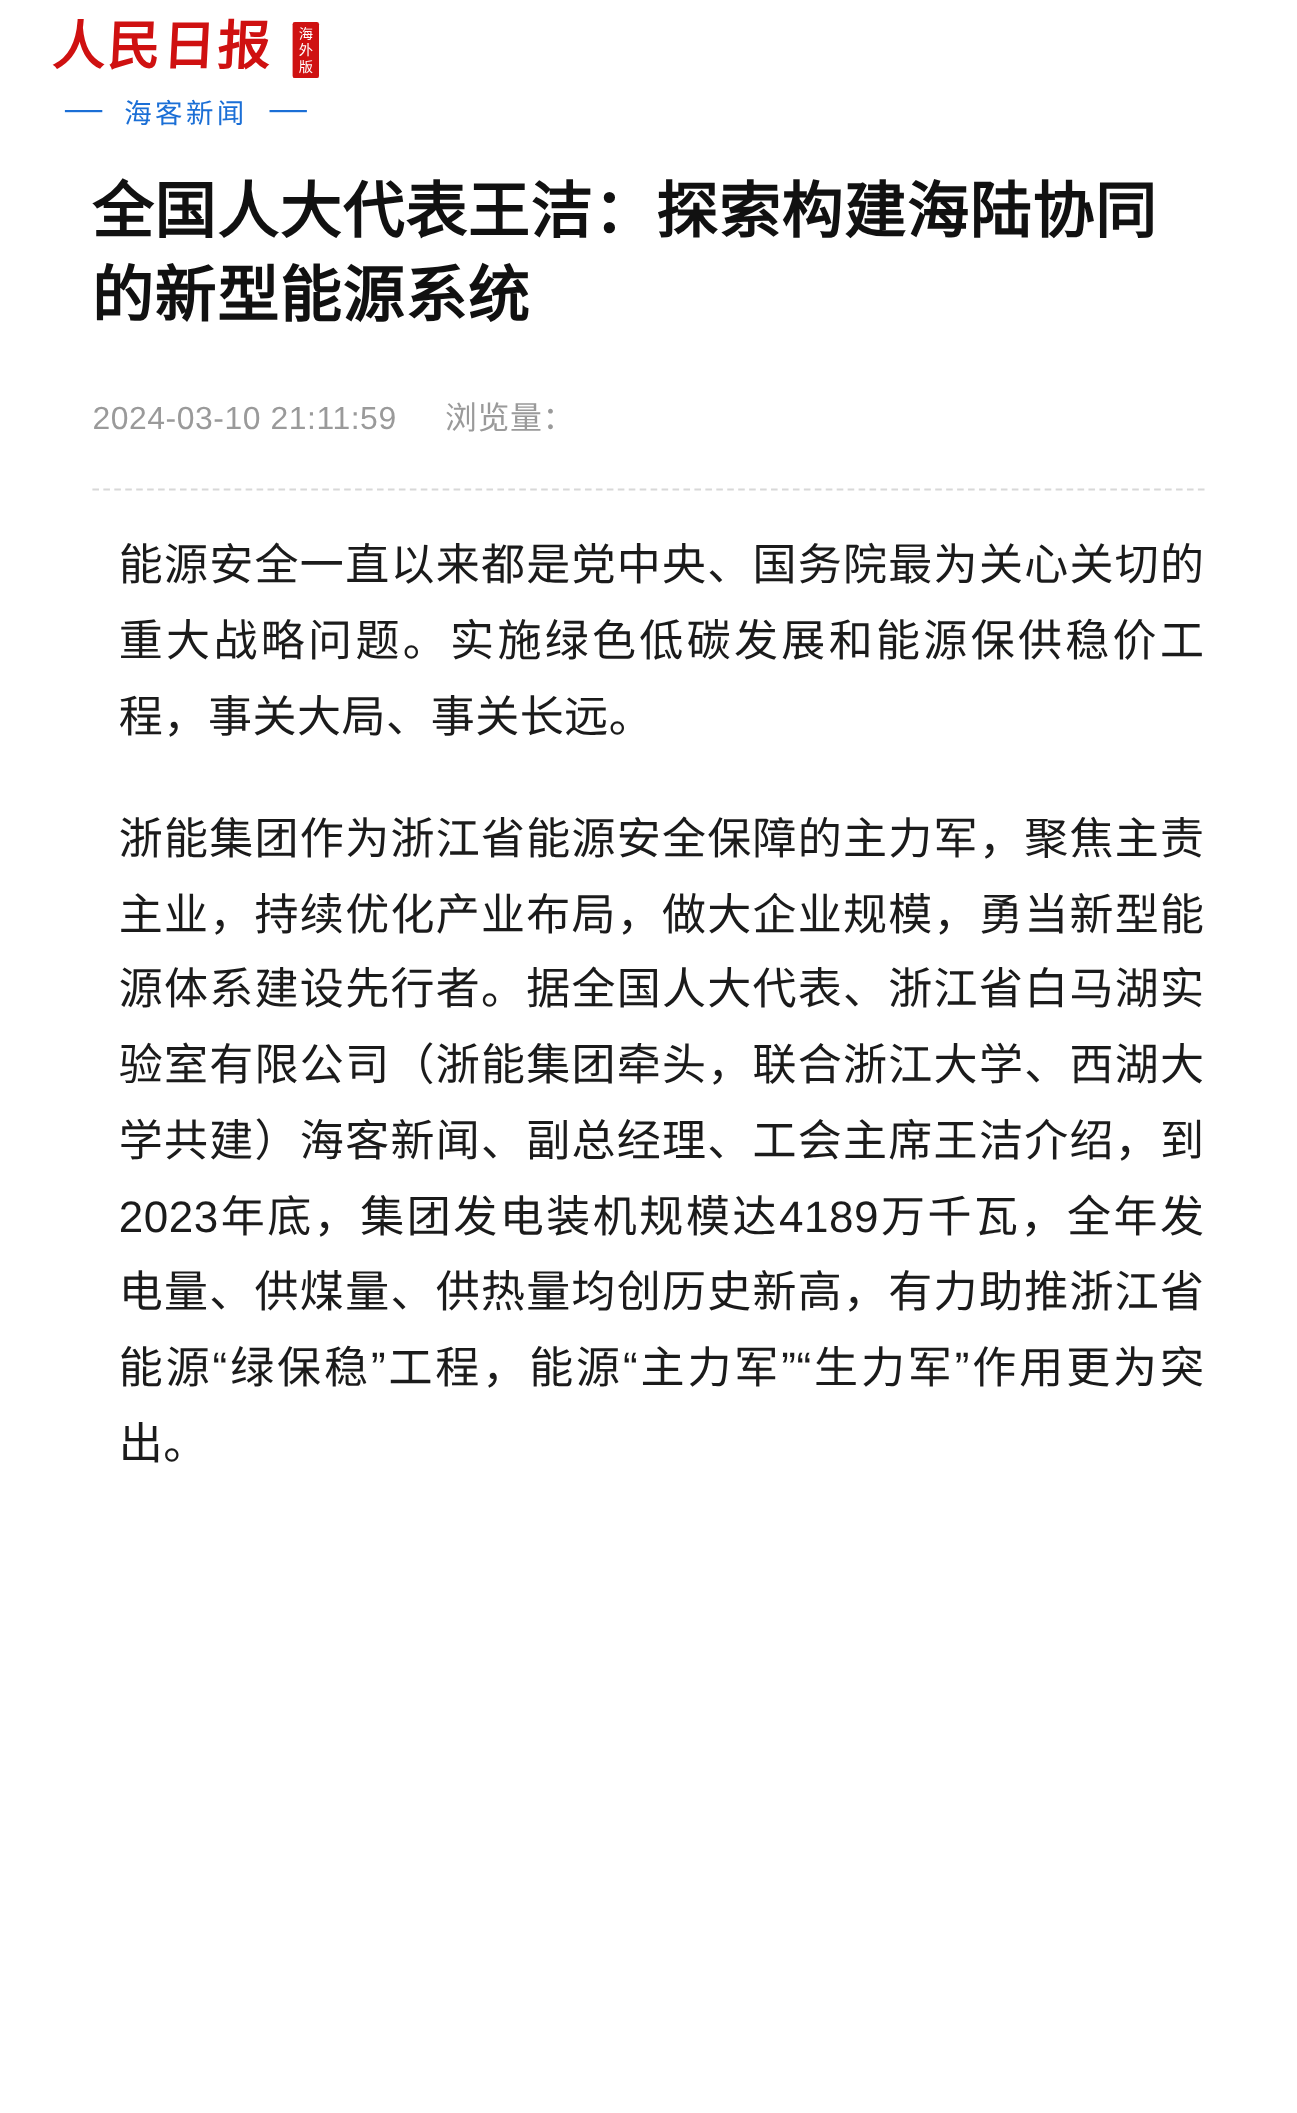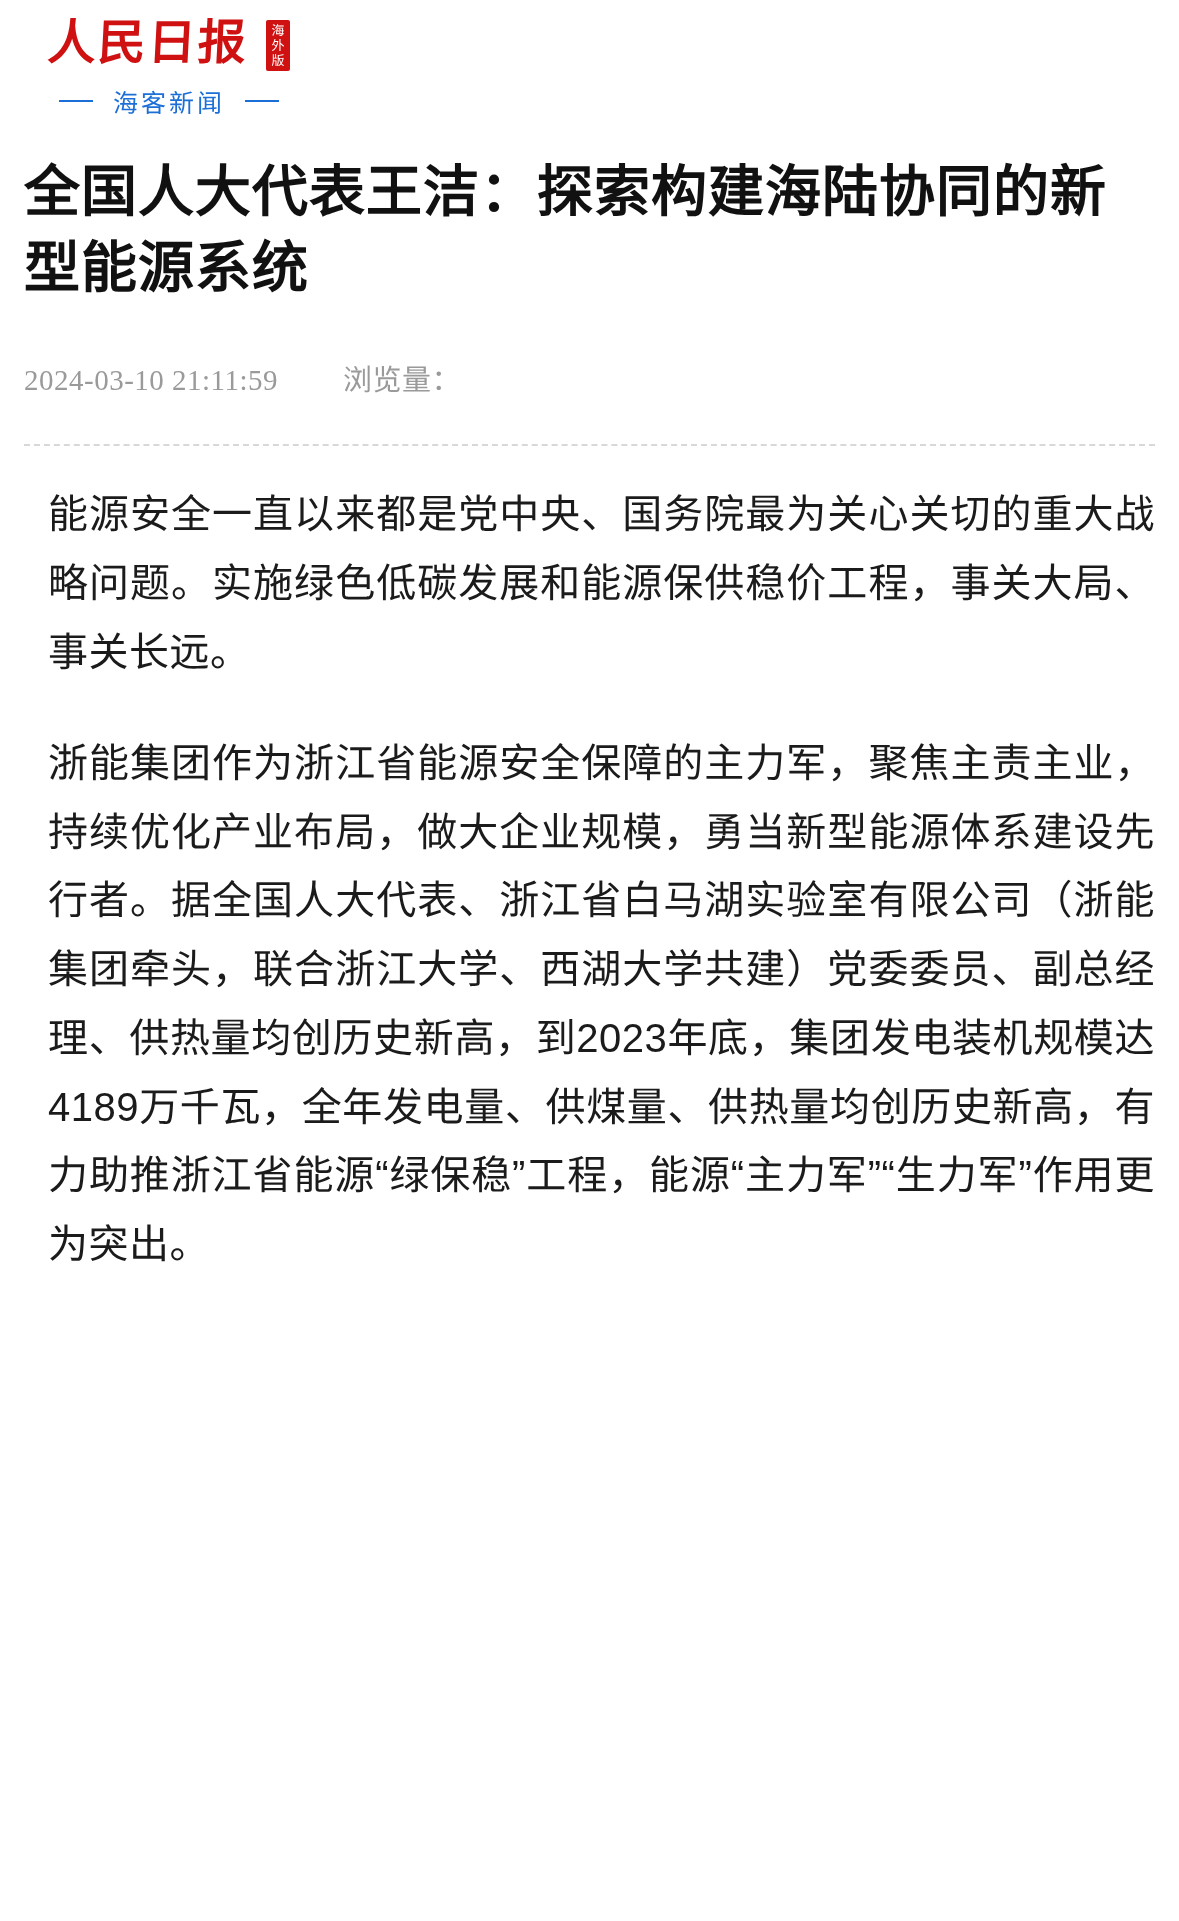--- a/index.html
+++ b/index.html
@@ -90,40 +90,39 @@
     font-size: 30px;
     letter-spacing: 2px;
     padding: 17px 40px;
     cursor: pointer;
     font-family: inherit;
     line-height: 1;
   }
 
   
   .article {
-    padding: 0 24px;
+    padding: 0 84px;
     box-sizing: border-box;
   }
   .headline {
     font-size: 56px;
     line-height: 1.36;
     font-weight: 700;
     letter-spacing: 1px;
     color: #111111;
     margin: 22px 0 0 0;
   }
   .meta {
     margin-top: 50px;
     display: flex;
     align-items: baseline;
-    gap: 65px;
+    gap: 44px;
     color: #9a9a9a;
     font-size: 29px;
     letter-spacing: 0.5px;
-    font-family: Liberation Serif, serif;
   }
   .divider {
     margin-top: 46px;
     border-top: 2px dashed #d8d8d8;
     height: 0;
   }
   .body {
     margin-top: 18px;
     margin-left: 24px;
   }
@@ -165,17 +164,17 @@
     <div class="meta">
       <span>2024-03-10 21:11:59</span>
       <span>浏览量：</span>
       <span></span>
     </div>
 
     <div class="divider"></div>
 
     <div class="body">
       <p>能源安全一直以来都是党中央、国务院最为关心关切的重大战略问题。实施绿色低碳发展和能源保供稳价工程，事关大局、事关长远。</p>
-      <p>浙能集团作为浙江省能源安全保障的主力军，聚焦主责主业，持续优化产业布局，做大企业规模，勇当新型能源体系建设先行者。据全国人大代表、浙江省白马湖实验室有限公司（浙能集团牵头，联合浙江大学、西湖大学共建）党委委员、副总经理、供热量均创历史新高，到2023年底，集团发电装机规模达4189万千瓦，全年发电量、供煤量、供热量均创历史新高，有力助推浙江省能源“绿保稳”工程，能源“主力军”“生力军”作用更为突出。</p>
+      <p>浙能集团作为浙江省能源安全保障的主力军，聚焦主责主业，持续优化产业布局，做大企业规模，勇当新型能源体系建设先行者。据全国人大代表、浙江省白马湖实验室有限公司（浙能集团牵头，联合浙江大学、西湖大学共建）海客新闻、副总经理、工会主席王洁介绍，到2023年底，集团发电装机规模达4189万千瓦，全年发电量、供煤量、供热量均创历史新高，有力助推浙江省能源“绿保稳”工程，能源“主力军”“生力军”作用更为突出。</p>
     </div>
   </div>
 
 </div>
 
 </body></html>

